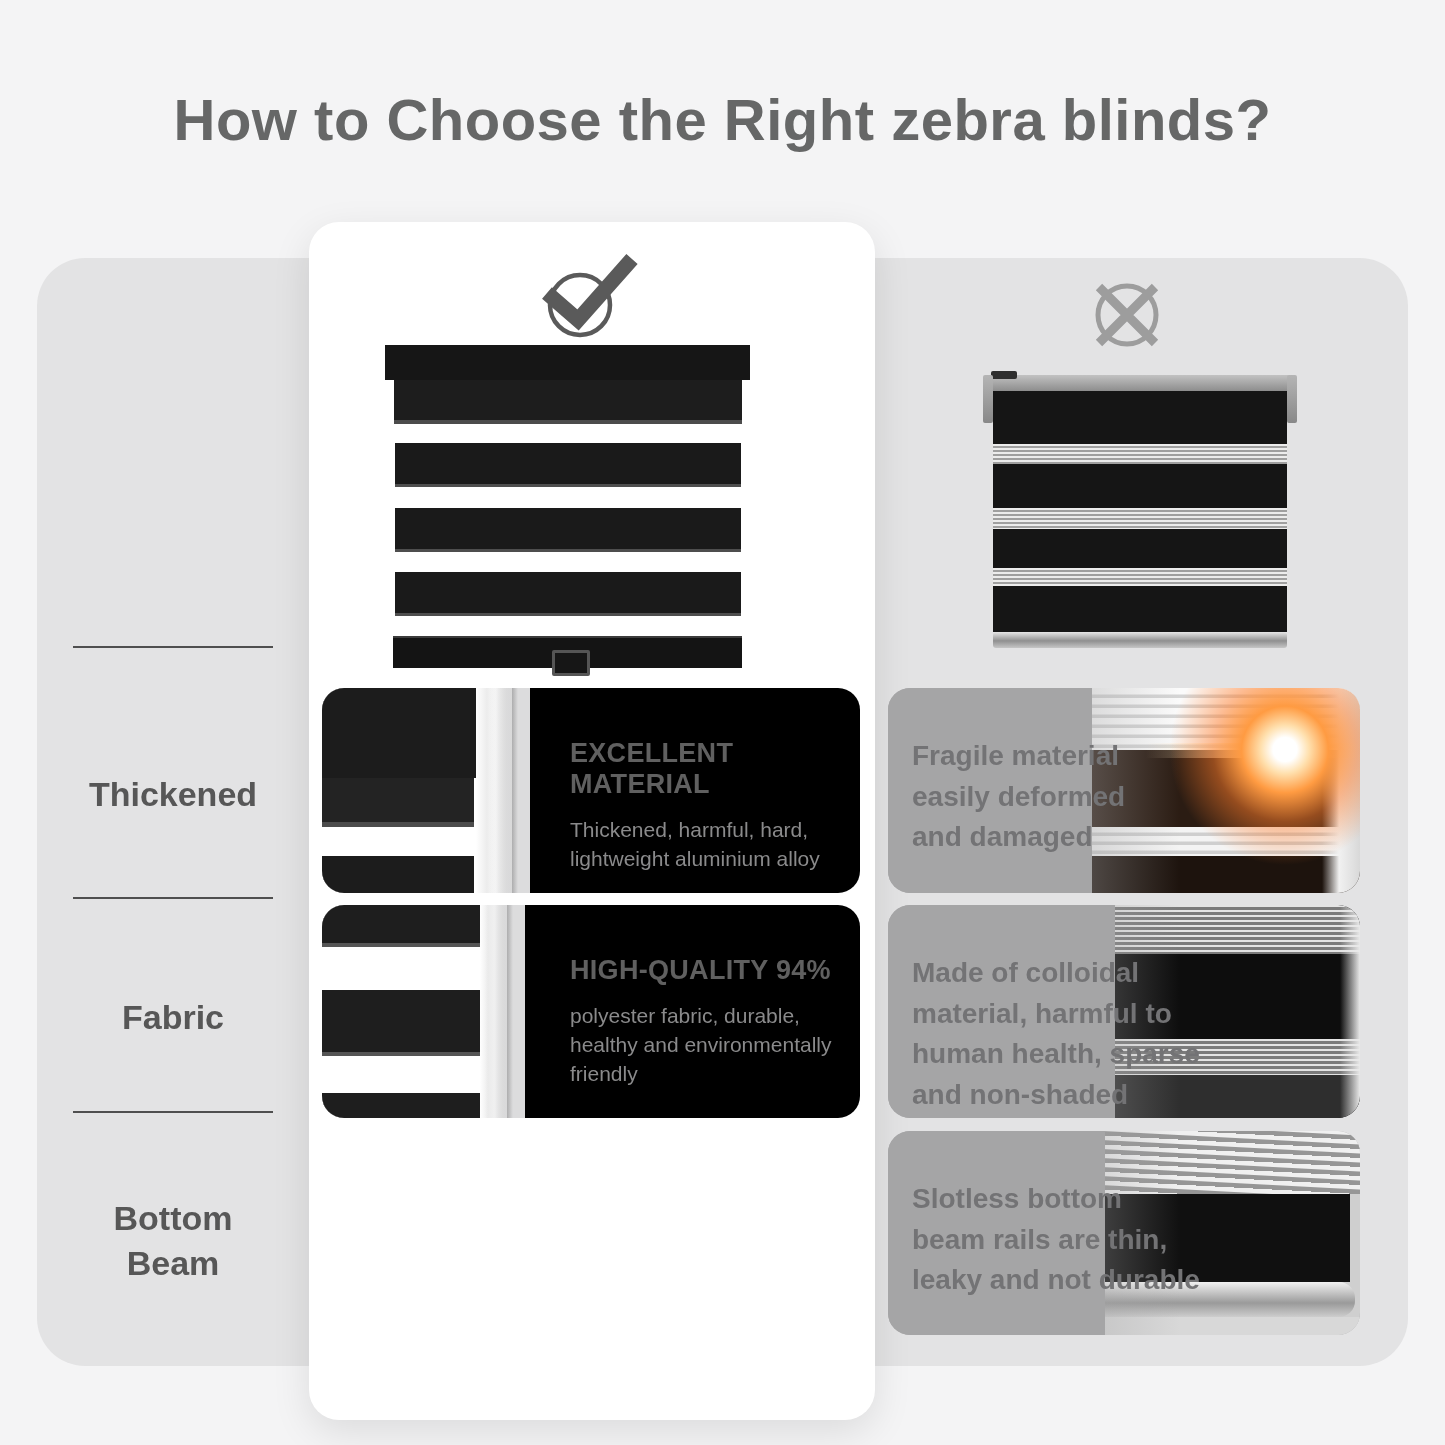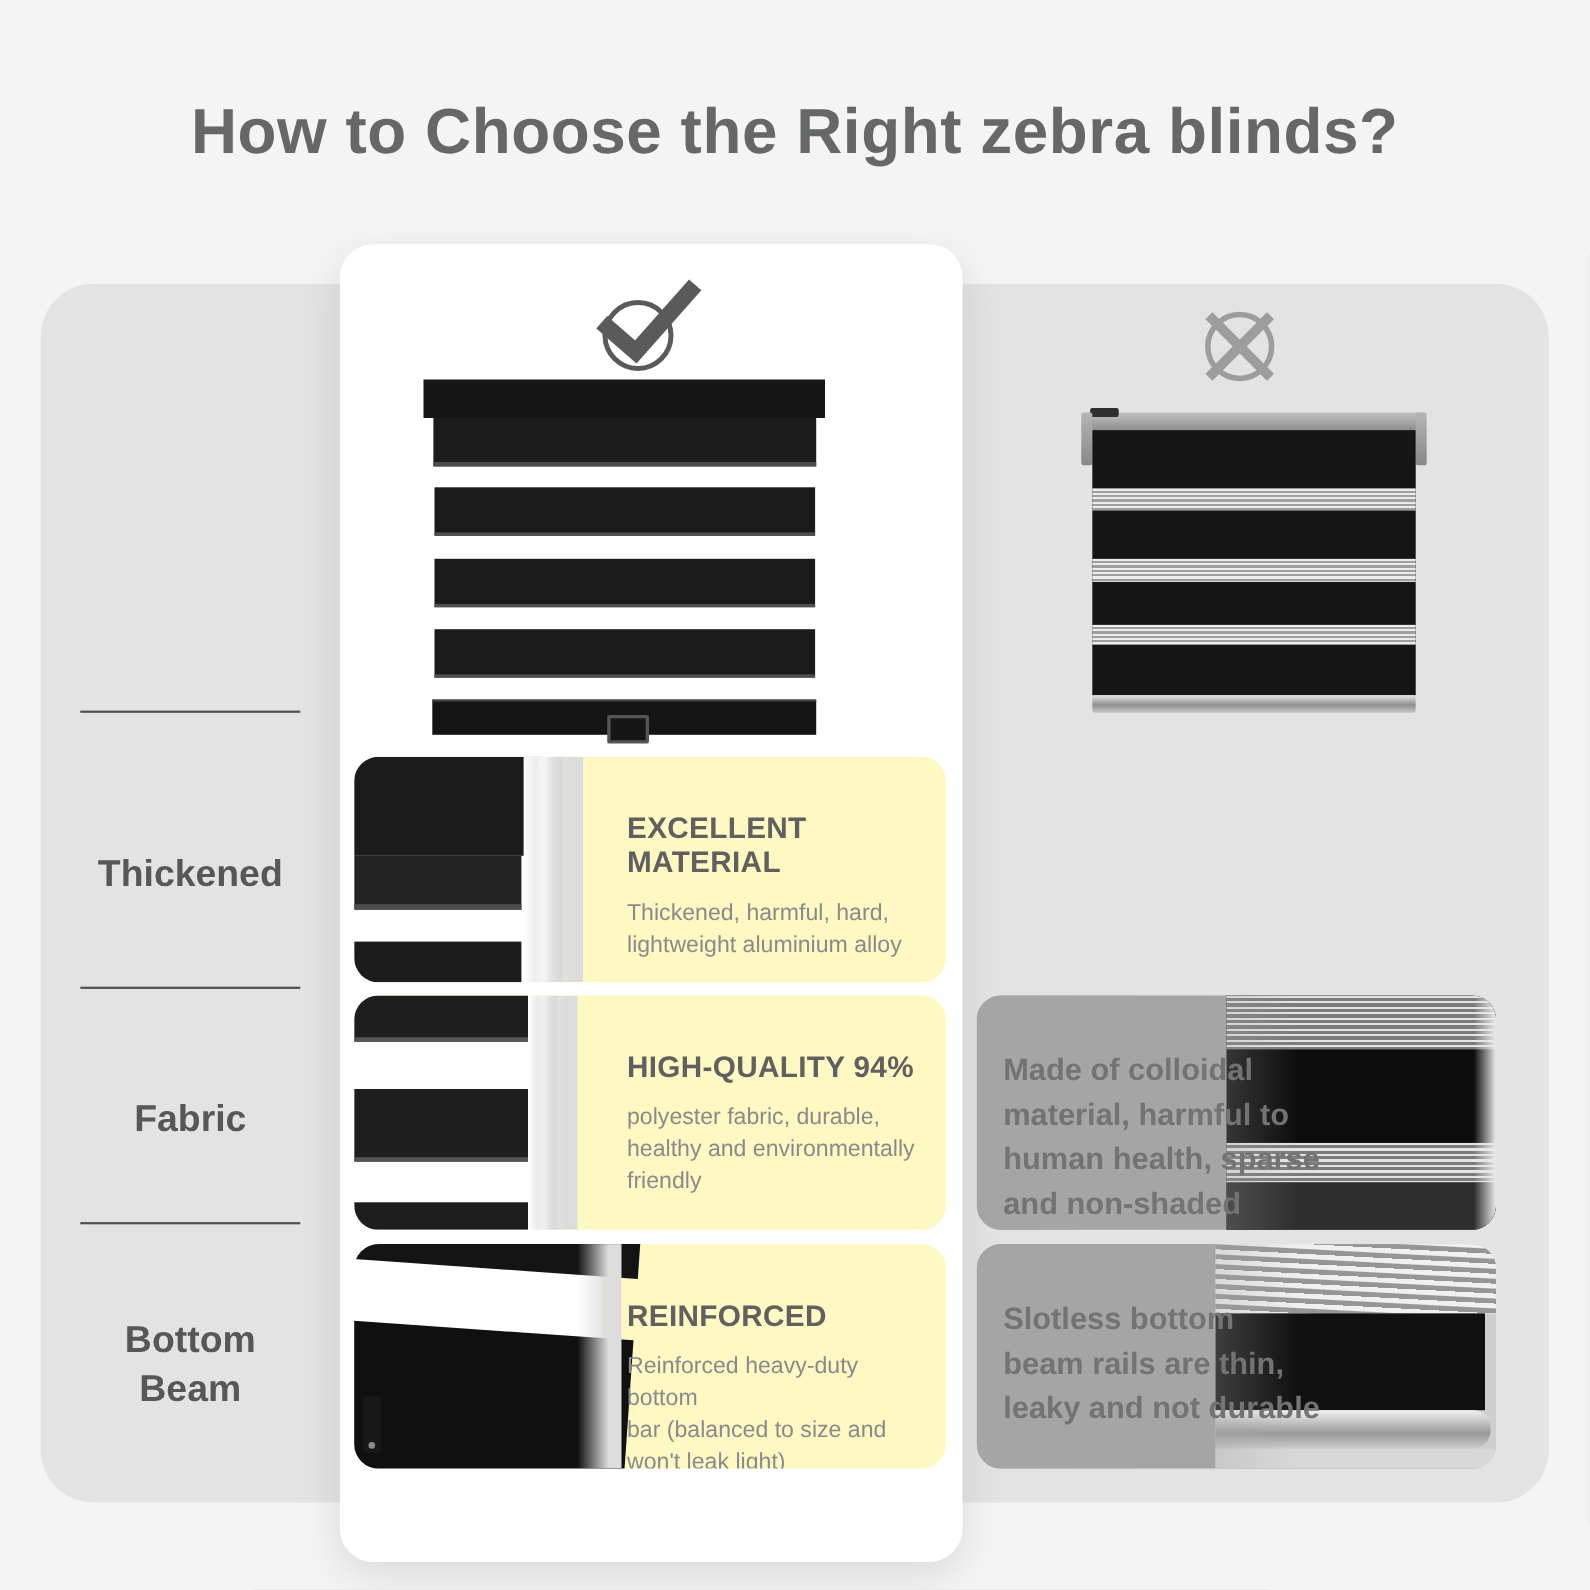--- a/index.html
+++ b/index.html
@@ -66,21 +66,21 @@
   .hb-bracket-r{position:absolute;right:-2px;top:2px;width:10px;height:48px;background:linear-gradient(180deg,#b5b5b5,#888);border-radius:2px;}
   .hb-fabric{position:absolute;left:8px;top:18px;width:294px;height:241px;background:#151515;}
   .hb-sheer{position:absolute;left:0;width:100%;
     background:repeating-linear-gradient(180deg,#ececec 0 2px,#9f9f9f 2px 4px);}
   .hb-sh1{top:53px;height:20px;} .hb-sh2{top:117px;height:21px;} .hb-sh3{top:177px;height:18px;}
   .hb-rail-bottom{position:absolute;left:8px;top:259px;width:294px;height:16px;
     background:linear-gradient(180deg,#e6e6e6,#909090 55%,#c6c6c6);border-radius:3px;}
 
   
   .panel{position:absolute;border-radius:22px;overflow:hidden;}
-  .panel.good{left:322px;width:538px;background:#fef9c3;}
+  .panel.good{left:322px;width:538px;background:#000000;}
   .panel.bad{left:888px;width:472px;background:#a5a5a6;}
   .p-mat{top:688px;height:205px;}
   .p-fab{top:905px;height:213px;}
   .p-bot{top:1131px;height:204px;}
 
   .good-text{position:absolute;left:248px;top:50px;width:275px;}
   .good-heading{font-size:27px;font-weight:bold;color:#606060;letter-spacing:0.3px;}
   .good-body{margin-top:16px;font-size:21px;color:#8a8a8b;line-height:1.38;}
 
   .bad-text{
@@ -224,38 +224,36 @@
       <div class="gp-fade"></div>
     </div>
     <div class="good-text">
       <div class="good-heading">HIGH-QUALITY 94%</div>
       <div class="good-body preline">polyester fabric, durable,
 healthy and environmentally
 friendly</div>
     </div>
   </div>
 
-  <div class="panel good p-bot">
-    <div class="gphoto gp-bot">
-      <div class="tilt">
-        <div class="tb1"></div>
-        <div class="tb2"></div>
-      </div>
-      <div class="endcap"></div>
-      <div class="screw"></div>
-      <div class="gp-fade"></div>
-    </div>
-    <div class="good-text">
-      <div class="good-heading">REINFORCED</div>
-      <div class="good-body preline">Reinforced heavy-duty bottom
-bar (balanced to size and
-won't leak light)</div>
-    </div>
-  </div>
-
+
+  <div class="panel bad p-mat">
+    <div class="bphoto bp-mat">
+      <div class="mold-top"></div>
+      <div class="dark1"></div>
+      <div class="mold-mid"></div>
+      <div class="dark2"></div>
+      <div class="frame-r"></div>
+      <div class="streak"></div>
+      <div class="sun"></div>
+    </div>
+    <div class="b-fade"></div>
+    <div class="bad-text preline">Fragile material
+easily deformed
+and damaged</div>
+  </div>
 
   <div class="panel bad p-bot">
     <div class="bphoto bp-bot">
       <div class="slats"></div>
       <div class="blk"></div>
       <div class="rail"></div>
       <div class="under"></div>
     </div>
     <div class="b-fade"></div>
     <div class="bad-text preline">Slotless bottom

